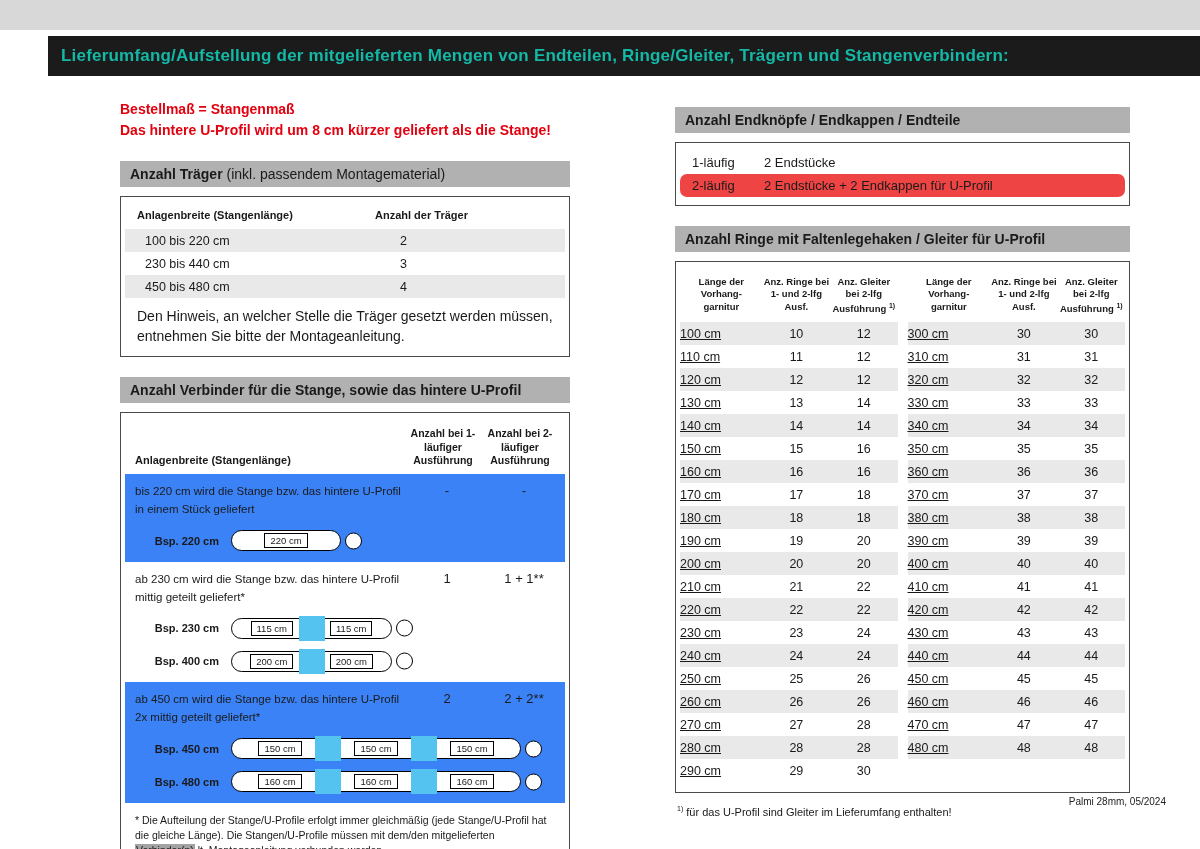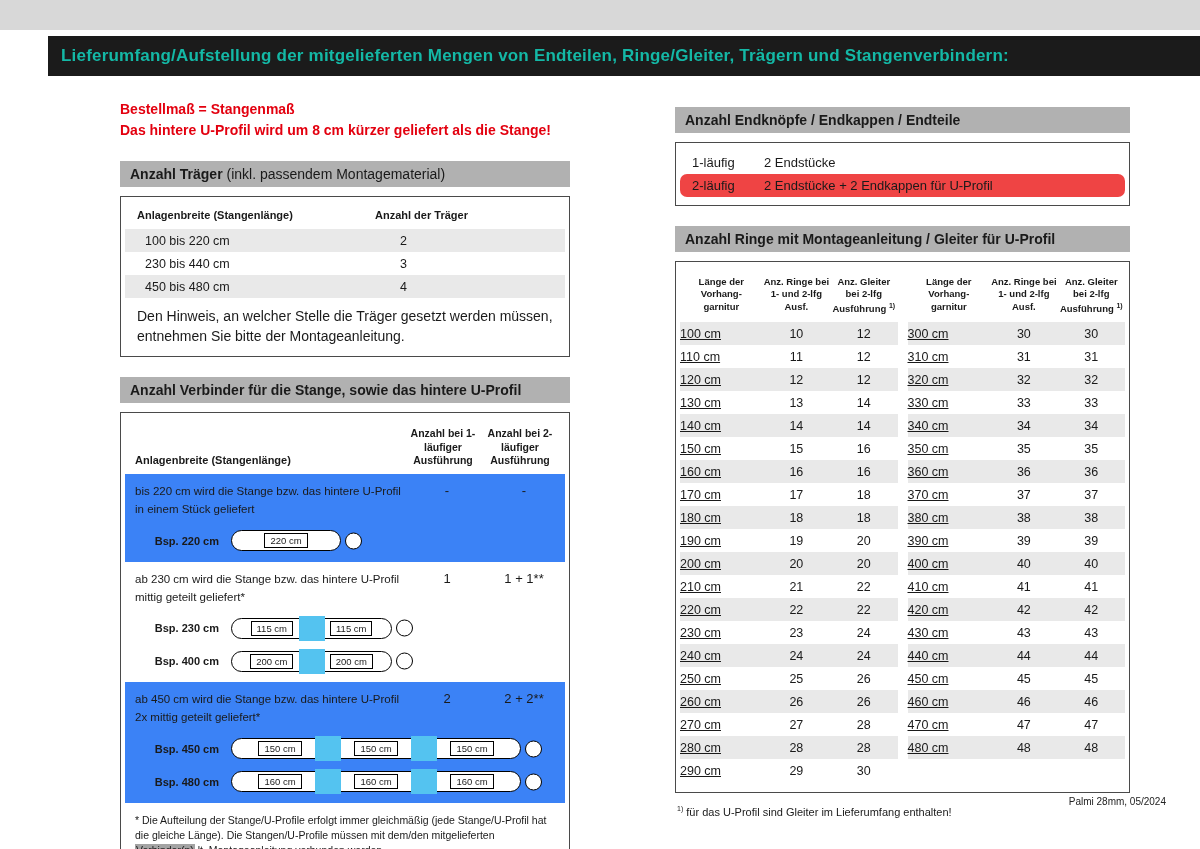--- a/index.html
+++ b/index.html
@@ -248,21 +248,21 @@
         <span class="ec1">1-läufig</span>
         <span>2 Endstücke</span>
       </div>
       <div class="e-row shaded">
         <span class="ec1">2-läufig</span>
         <span>2 Endstücke + 2 Endkappen für U-Profil</span>
       </div>
     </div>
   </div>
 
-  <div class="section-header all-bold">Anzahl Ringe mit Montageanleitung / Gleiter für U-Profil</div>
+  <div class="section-header all-bold">Anzahl Ringe mit Faltenlegehaken / Gleiter für U-Profil</div>
 
   <div class="box">
     <div class="rt-wrap">
       <div class="rtable">
         <div class="rt-head">
           <span class="c1">Länge der Vorhang-garnitur</span>
           <span class="c2">Anz. Ringe bei 1- und 2-lfg Ausf.</span>
           <span class="c3"><span>Anz. Gleiter bei 2-lfg Ausführung </span><sup>1)</sup></span>
         </div>
         <div class="rt-body">

